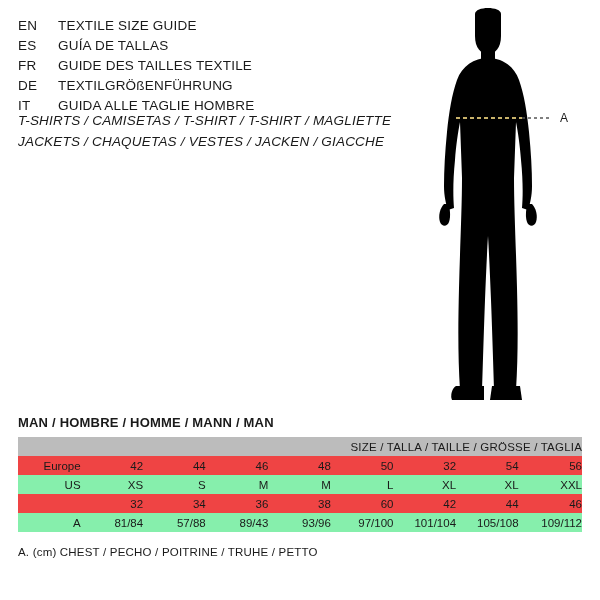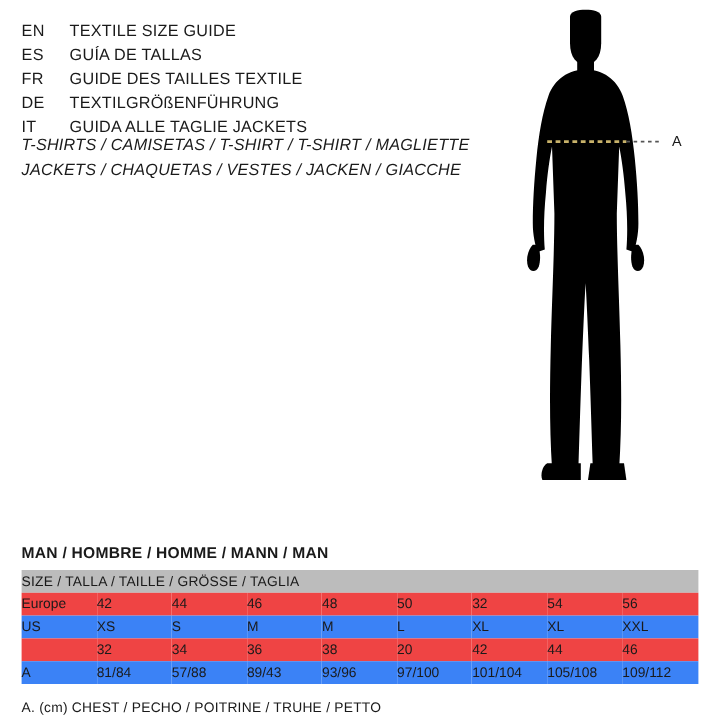--- a/index.html
+++ b/index.html
@@ -82,54 +82,53 @@
     color: #1a1a1a;
     letter-spacing: 0.5px;
   }
 
   
   .table-section {
     position: absolute;
     left: 18px;
     top: 415px;
     width: 564px;
-    margin-top: 38px;
   }
   .man-title {
     font-size: 13px;
     font-weight: bold;
     letter-spacing: 0.2px;
     margin-bottom: 7px;
     color: #1a1a1a;
     white-space: nowrap;
   }
   table.size-table {
     border-collapse: collapse;
     width: 564px;
     table-layout: fixed;
     font-size: 11.5px;
   }
   table.size-table td, table.size-table th {
     padding: 0;
     height: 19px;
-    text-align: left;
+    text-align: right;
     font-weight: normal;
     vertical-align: middle;
   }
   tr.row-header td {
     background: #bcbcbc;
     color: #1a1a1a;
     font-size: 11.5px;
     letter-spacing: 0.2px;
   }
   tr.row-shade td {
     background: #ef4444;
   }
   tr.row-plain td {
-    background: #3b82f6;
+    background: #86efac;
   }
   td.c-label {
     width: 88px;
     padding-left: 2px;
   }
   td.c-val {
     width: 68px;
     padding-left: 2px;
   }
   .foot-note {
@@ -157,21 +156,21 @@
     <div class="lang-row">
       <span class="lang-code">FR</span>
       <span class="lang-text">GUIDE DES TAILLES TEXTILE</span>
     </div>
     <div class="lang-row">
       <span class="lang-code">DE</span>
       <span class="lang-text">TEXTILGRÖßENFÜHRUNG</span>
     </div>
     <div class="lang-row">
       <span class="lang-code">IT</span>
-      <span class="lang-text">GUIDA ALLE TAGLIE JACKETS</span>
+      <span class="lang-text">GUIDA ALLE TAGLIE HOMBRE</span>
     </div>
   </div>
 
   <div class="cat-block">
     <div class="cat-line">T-SHIRTS / CAMISETAS / T-SHIRT / T-SHIRT / MAGLIETTE</div>
     <div class="cat-line">JACKETS / CHAQUETAS / VESTES / JACKEN / GIACCHE</div>
   </div>
 
   <div class="figure-wrap">
     <svg class="figure-svg" width="200" height="400" viewBox="0 0 200 400">
@@ -248,21 +247,21 @@
         <td class="c-val">XL</td>
         <td class="c-val">XL</td>
         <td class="c-val">XXL</td>
       </tr>
       <tr class="row-shade">
         <td class="c-label"></td>
         <td class="c-val">32</td>
         <td class="c-val">34</td>
         <td class="c-val">36</td>
         <td class="c-val">38</td>
-        <td class="c-val">20</td>
+        <td class="c-val">60</td>
         <td class="c-val">42</td>
         <td class="c-val">44</td>
         <td class="c-val">46</td>
       </tr>
       <tr class="row-plain">
         <td class="c-label">A</td>
         <td class="c-val">81/84</td>
         <td class="c-val">57/88</td>
         <td class="c-val">89/43</td>
         <td class="c-val">93/96</td>

